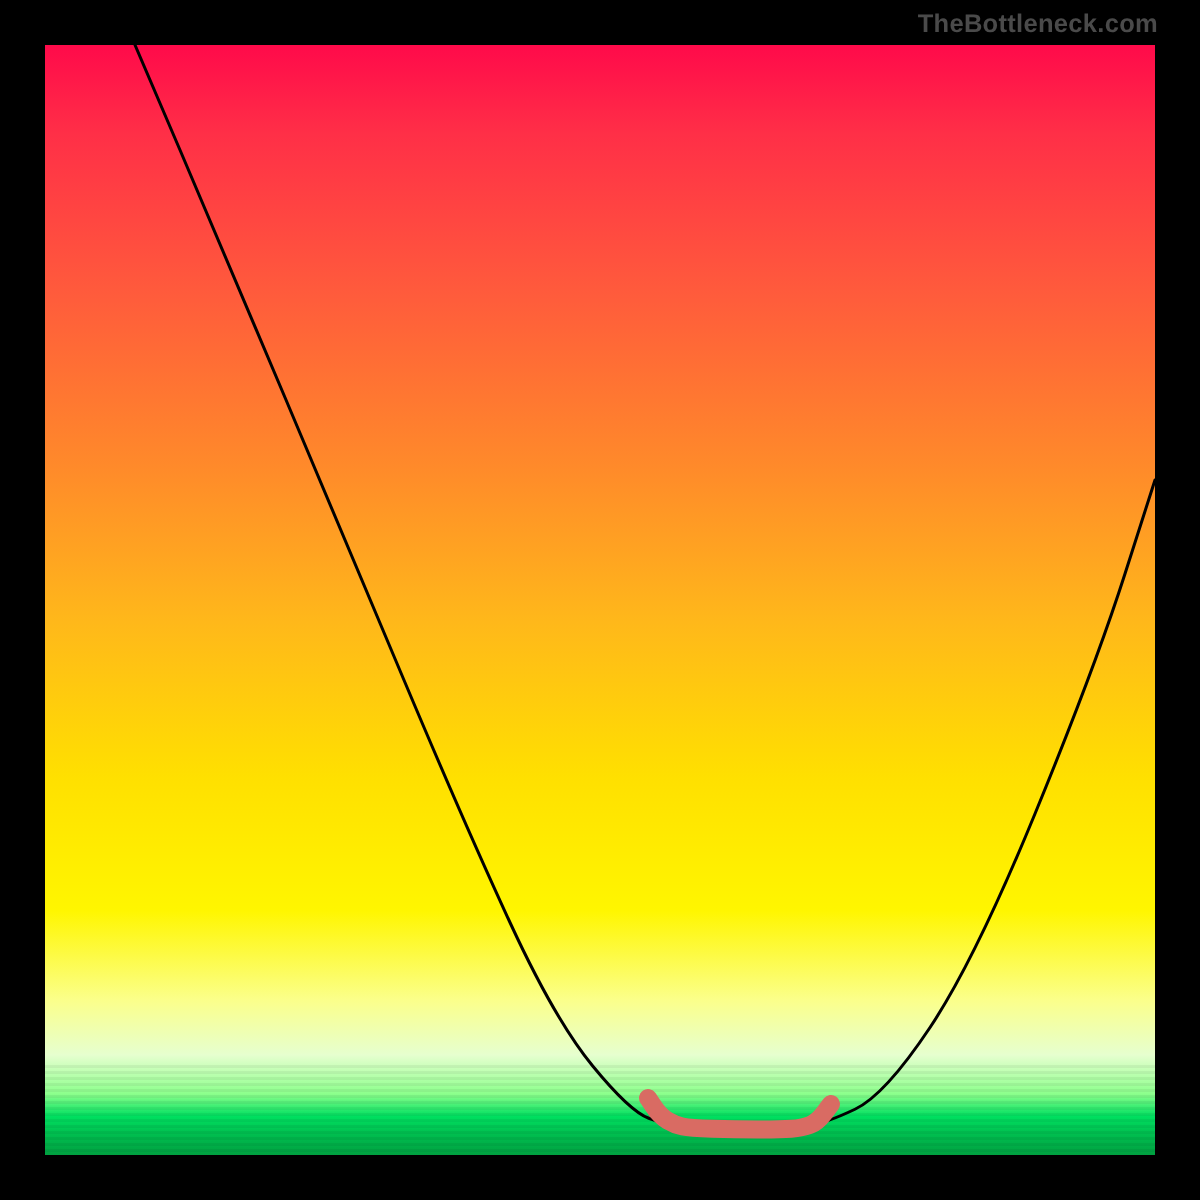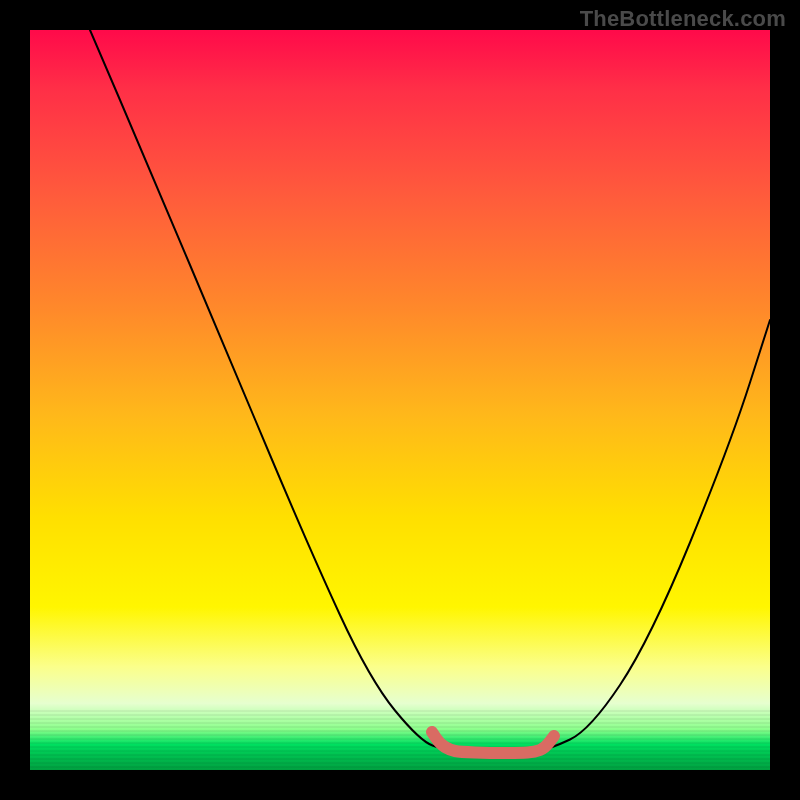--- a/index.html
+++ b/index.html
@@ -62,23 +62,23 @@
   }
   .curve-svg {
     position: absolute;
     left: 0; top: 0;
     width: 100%;
     height: 100%;
   }
   .watermark {
     position: absolute;
     top: 6px;
-    right: 14px;
+    right: 28px;
     color: #4a4a4a;
-    font-size: 22px;
+    font-size: 17px;
     font-weight: 600;
     letter-spacing: 0.2px;
     user-select: none;
   }
 </style>
 </head>
 <body>
 
 <div class="stage">
   <div class="watermark">TheBottleneck.com</div>

